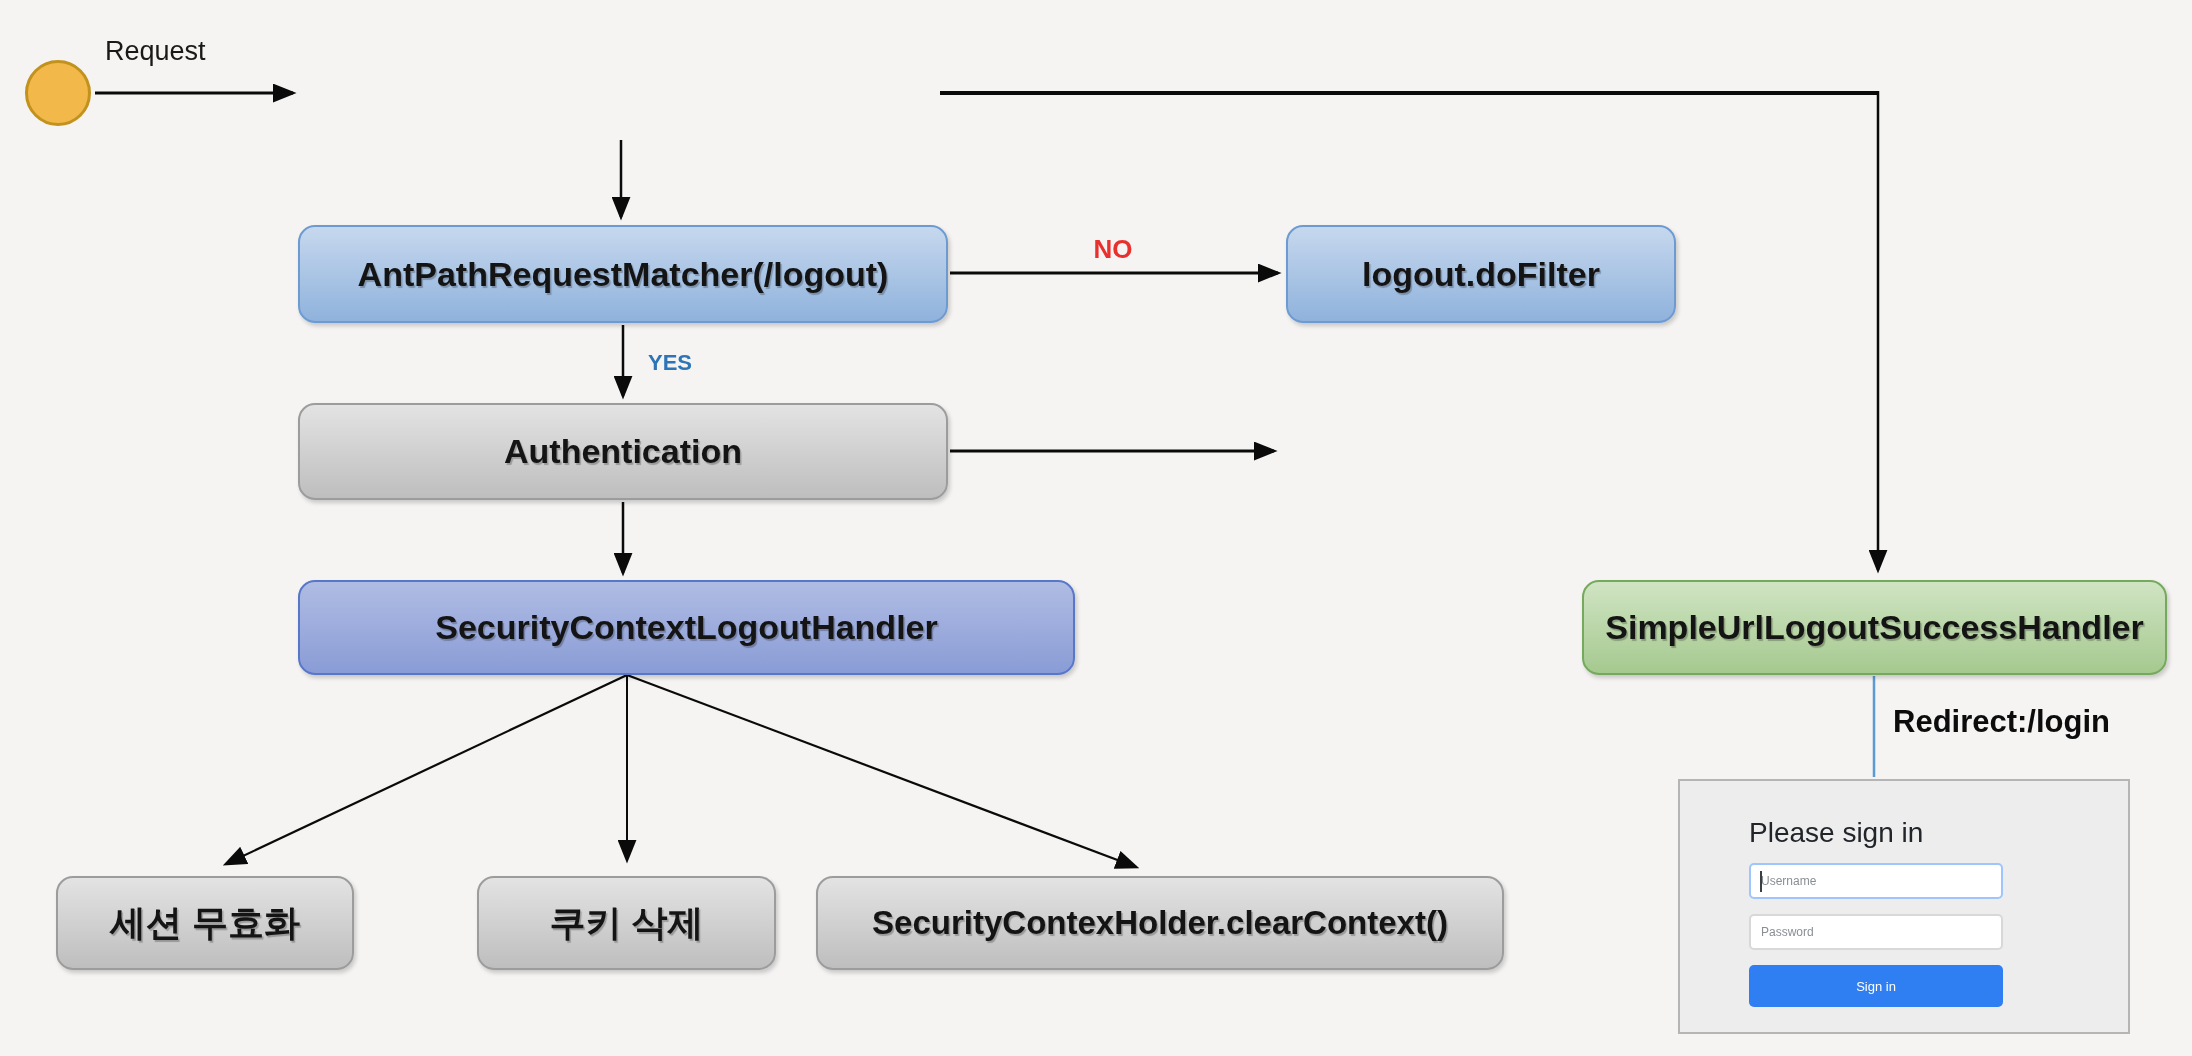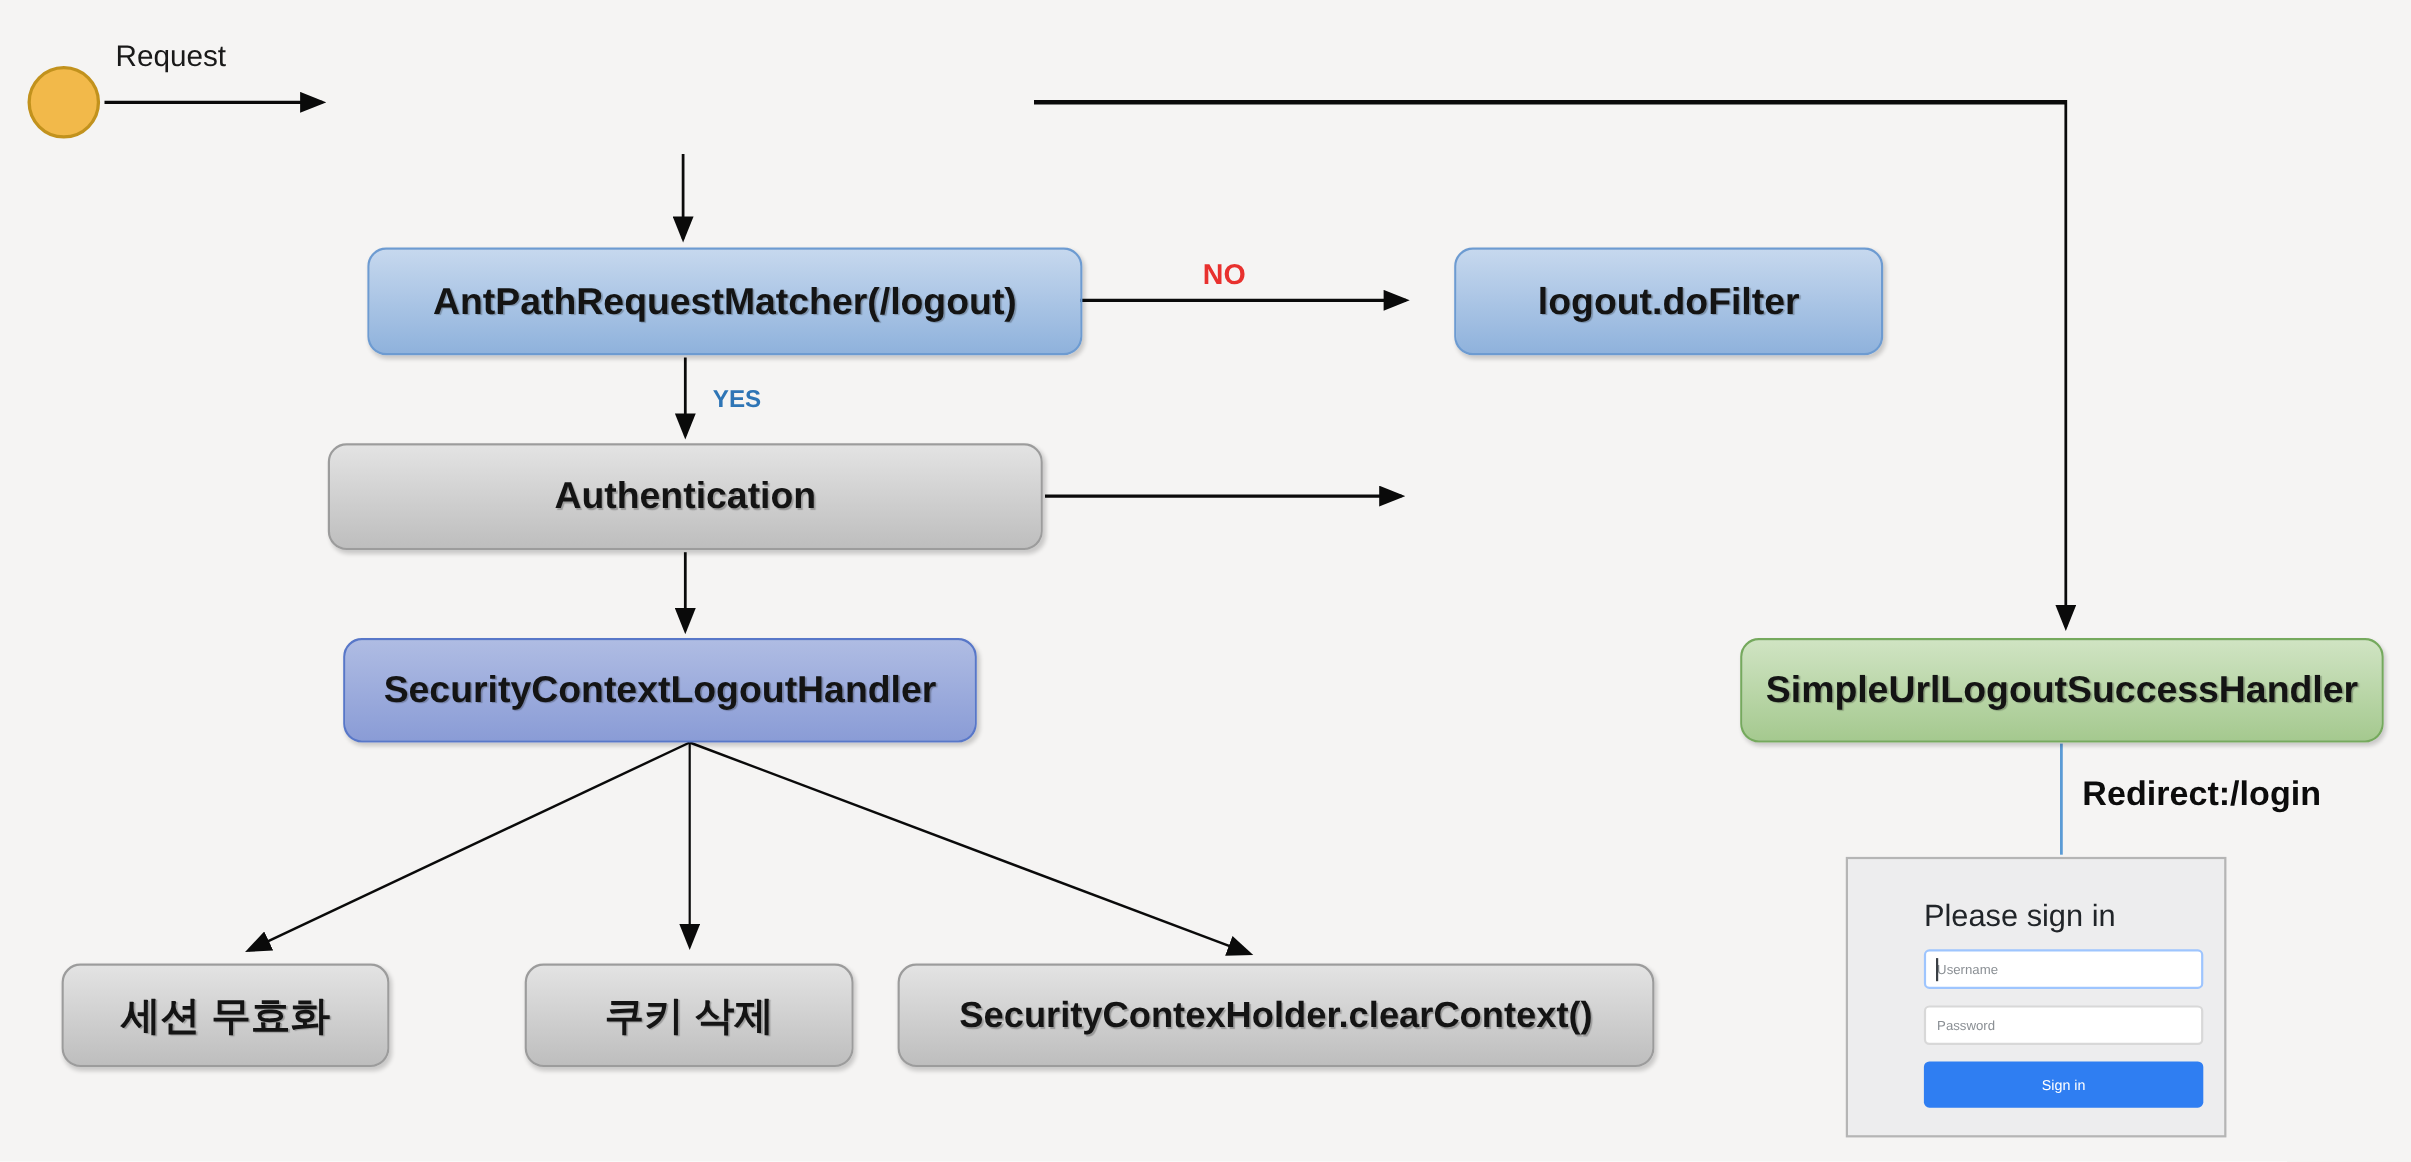--- a/index.html
+++ b/index.html
@@ -13,37 +13,37 @@
   .node{
     position:absolute;display:flex;align-items:center;justify-content:center;
     border-radius:17px;box-sizing:border-box;
     box-shadow:2px 3px 4px rgba(0,0,0,0.18);
   }
   .nlabel{
     font-weight:bold;font-size:34px;color:#141414;text-align:center;
     text-shadow:1.5px 1.5px 1px rgba(0,0,0,0.25);letter-spacing:0px;white-space:nowrap;
   }
   .node.orange{background:linear-gradient(180deg,var(--orange-top,#f6ceb4),var(--orange-bottom,#ea9b73));border:2.5px solid var(--orange-border,#d9803f);}
-  .node.blue{background:linear-gradient(180deg,var(--blue-top,#c6d8ee),var(--blue-bottom,#8fb2dc));border:2.5px solid var(--blue-border,#6d9bd1);margin-left:36px;}
+  .node.blue{background:linear-gradient(180deg,var(--blue-top,#c6d8ee),var(--blue-bottom,#8fb2dc));border:2.5px solid var(--blue-border,#6d9bd1);}
   .node.gray{background:linear-gradient(180deg,var(--gray-top,#e3e3e3),var(--gray-bottom,#bebebe));border:2.5px solid var(--gray-border,#9c9c9c);}
   .node.slate{background:linear-gradient(180deg,var(--slate-top,#afbce3),var(--slate-bottom,#8a9cd6));border:2.5px solid var(--slate-border,#5877c8);}
   .node.green{background:linear-gradient(180deg,var(--green-top,#d0e4c3),var(--green-bottom,#a5c98f));border:2.5px solid var(--green-border,#75a95d);}
   .korean{font-size:36px;}
   #start-node{
     position:absolute;left:25px;top:60px;width:66px;height:66px;border-radius:50%;
     background:var(--start-fill,#f2b94a);border:3.5px solid var(--start-border,#c2921d);
     box-sizing:border-box;
   }
   .free-label{position:absolute;white-space:nowrap;}
   #request-label{left:105px;top:36px;font-size:27px;color:#191919;}
   #no-label{left:1060px;top:234px;width:106px;text-align:center;font-size:26px;font-weight:bold;color:var(--no-label,#e8312e);}
   #yes-label{left:648px;top:350px;font-size:22px;font-weight:bold;color:var(--yes-label,#2e75b6);}
   #redirect-label{left:1893px;top:704px;font-size:31px;font-weight:bold;color:#0c0c0c;}
   #login-panel{
-    position:absolute;left:1678px;top:779px;width:346px;height:255px;box-sizing:border-box;
+    position:absolute;left:1678px;top:779px;width:452px;height:255px;box-sizing:border-box;
     background:var(--panel-bg,#ededee);border:2px solid var(--panel-border,#b5b5b5);
   }
   #login-heading{position:absolute;left:69px;top:36px;font-size:28px;color:#212529;}
   .login-input{
     position:absolute;left:69px;width:254px;height:36px;box-sizing:border-box;
     border-radius:5px;background:#ffffff;font-size:12px;color:#333;
     padding:0 10px;outline:none;font-family:"Liberation Sans","DejaVu Sans",sans-serif;
   }
   .login-input::placeholder{color:#8a8f94;opacity:1;}
   #username-input{top:82px;border:2px solid var(--focus-border,#9ec5fe);}
@@ -93,21 +93,21 @@
 
   <div class="node blue" style="left:1286px;top:225px;width:390px;height:98px">
     <span class="nlabel">logout.doFilter</span>
   </div>
 
   <div class="node gray" style="left:298px;top:403px;width:650px;height:97px">
     <span class="nlabel">Authentication</span>
   </div>
 
 
-  <div class="node slate" style="left:312px;top:580px;width:576px;height:95px">
+  <div class="node slate" style="left:298px;top:580px;width:777px;height:95px">
     <span class="nlabel">SecurityContextLogoutHandler</span>
   </div>
 
   <div class="node green" style="left:1582px;top:580px;width:585px;height:95px">
     <span class="nlabel">SimpleUrlLogoutSuccessHandler</span>
   </div>
 
   <div class="free-label" id="redirect-label">Redirect:/login</div>
 
   <div class="node gray" style="left:56px;top:876px;width:298px;height:94px">

